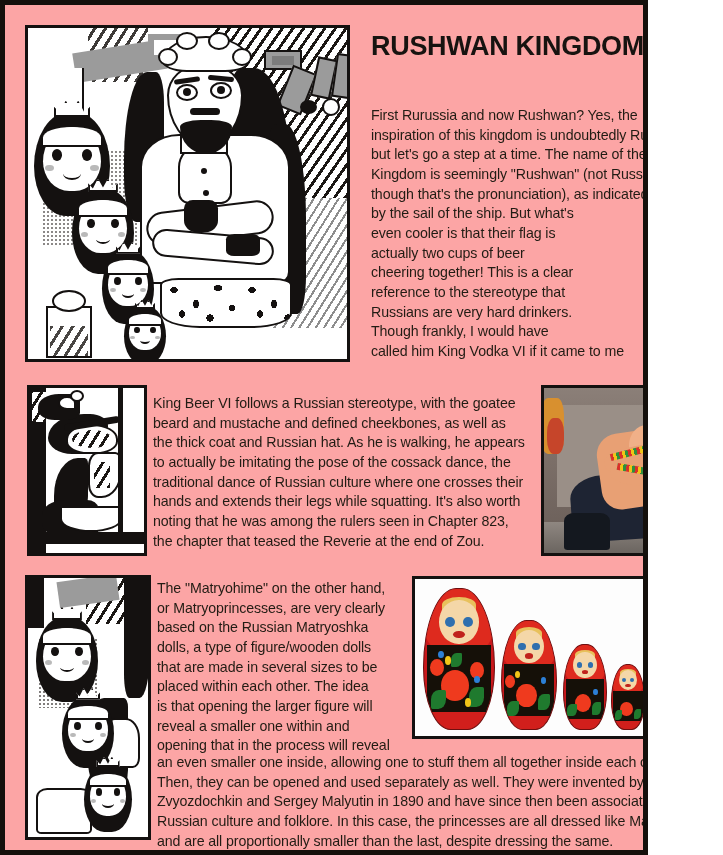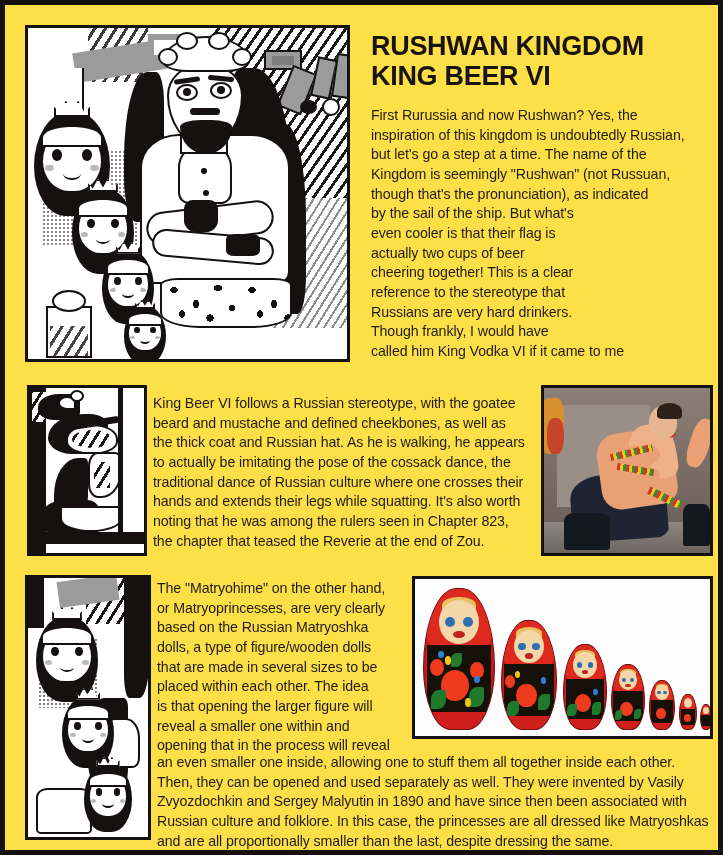--- a/index.html
+++ b/index.html
@@ -6,22 +6,22 @@
   html, body {
     margin: 0; padding: 0;
     background: #ffffff;
   }
   body {
     width: 723px; height: 855px;
     font-family: "Liberation Sans", sans-serif;
   }
   #page {
     position: relative;
-    width: 723px; height: 855px;
-    background: #fde047;
+    width: 648px; height: 855px;
+    background: #fca5a5;
     border: 5px solid #14100c;
     overflow: hidden;
   }
 
   
   .frame {
     position: absolute;
     border: 3px solid #141110;
     background: #ffffff;
     overflow: hidden;
@@ -352,21 +352,20 @@
         <div class="mouth"></div>
     </div>
 
     <div class="wht" style="left:18px;top:278px;width:46px;height:52px;border:2.5px solid #141110;"></div>
     <div class="hatch" style="left:22px;top:298px;width:38px;height:30px;opacity:.8;"></div>
     <div class="wht" style="left:24px;top:262px;width:34px;height:22px;border:2.5px solid #141110;border-radius:50%;"></div>
 
   </div>
 
   <div class="title" style="left:366px;top:26px;width:340px;">RUSHWAN KINGDOM</div>
-  <div class="title" style="left:366px;top:56px;width:340px;">KING BEER VI</div>
 
   <div class="para" style="left:366px;top:101px;width:348px;">First Rurussia and now Rushwan? Yes, the
 inspiration of this kingdom is undoubtedly Russian,
 but let's go a step at a time. The name of the
 Kingdom is seemingly "Rushwan" (not Russuan,
 though that's the pronunciation), as indicated
 by the sail of the ship. But what's
 even cooler is that their flag is
 actually two cups of beer
 cheering together! This is a clear

